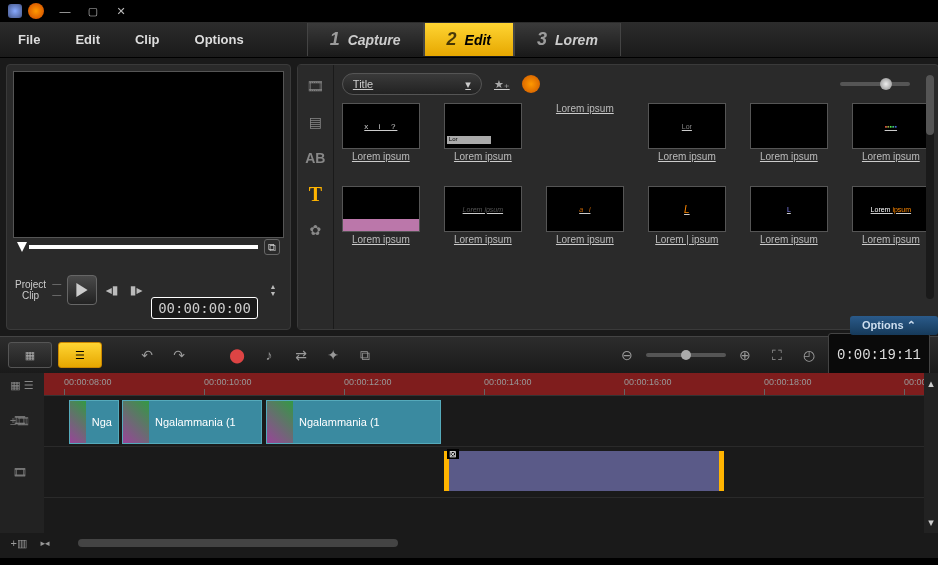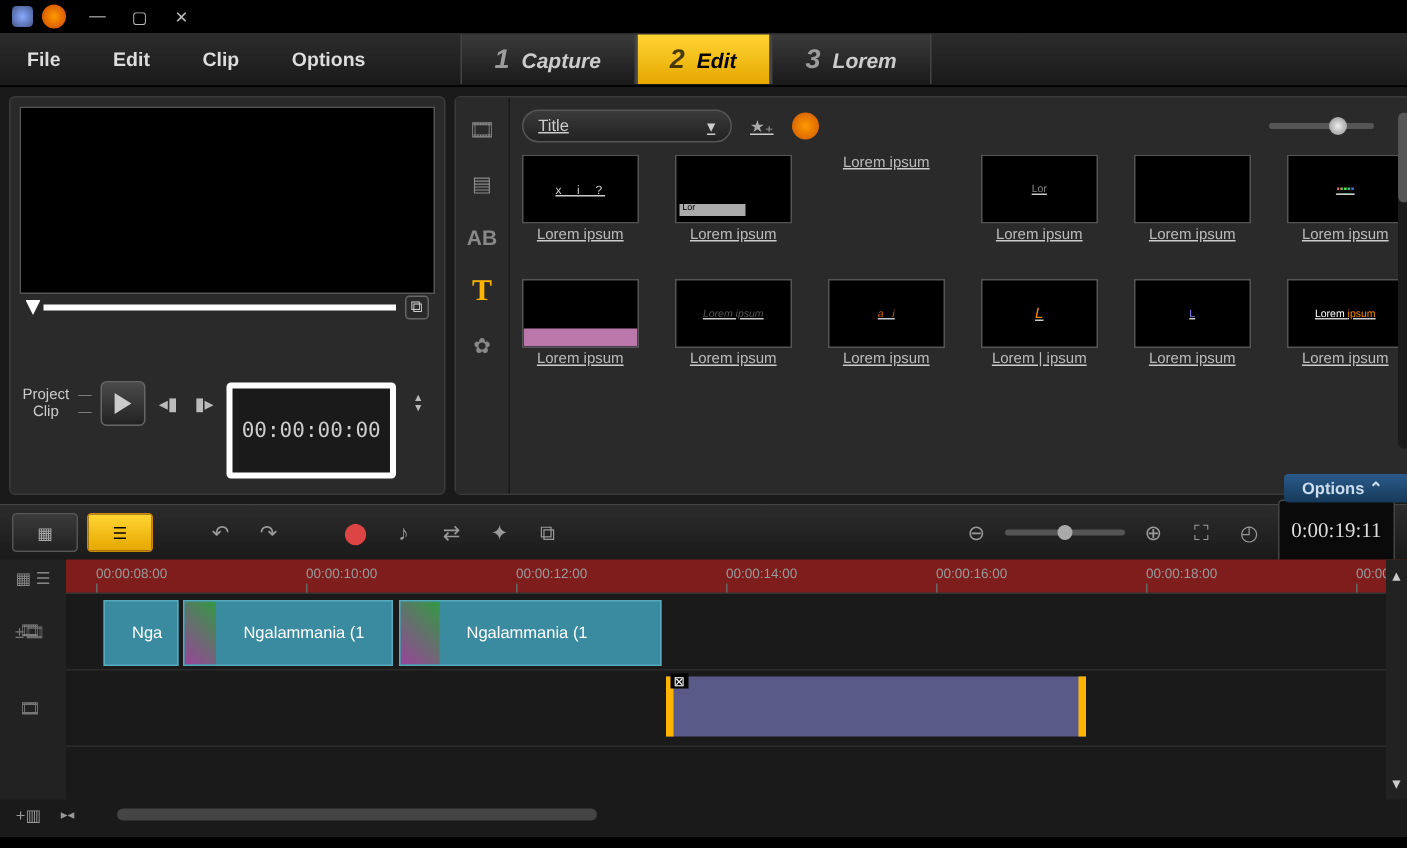--- a/index.html
+++ b/index.html
@@ -20,21 +20,21 @@
   .preview .screen { flex: 1; background: #000; border: 1px solid #555; }
   .seek { height: 18px; display: flex; align-items: center; padding:2px 4px; }
   .seek .thumb { width: 10px; height: 10px; background: #fff; clip-path: polygon(50% 100%,0 0,100% 0); }
   .seek .bar { flex:1; height:4px; background:#fff; margin-left:2px;}
   .seek .icon { width:16px;height:16px;border:1px solid #666; border-radius:3px; margin-left:6px; display:flex;align-items:center;justify-content:center;}
   .playrow { display: flex; align-items: center; gap: 6px; padding: 4px 2px; }
   .pc { font-size:10px; line-height:11px; text-align:center; }
   .playbtn { width: 30px; height: 30px; background: linear-gradient(#4a4a4a,#222); border: 1px solid #666; border-radius: 4px; display: flex; align-items: center; justify-content: center; cursor: pointer; }
   .playbtn svg{fill:#ccc;}
   .ctrlbtn { width: 18px; height: 16px; color: #bbb; display:flex;align-items:center;justify-content:center; cursor:pointer;font-size:12px;}
-  .timecode { margin-left: auto; font-family: monospace; font-size: 14px; background:#1a1a1a; padding:20px 6px; border:4px solid #ffffff; border-radius:3px;margin-top:37px;}
+  .timecode { margin-left: auto; font-family: monospace; font-size: 14px; background:#1a1a1a; padding:2px 6px; border:1px solid #ffffff; border-radius:3px;margin-top:37px;}
   .library { flex: 1; display: flex; margin: 6px 6px 6px 0; background: #2a2a2a; border-radius: 4px; border:1px solid #3a3a3a; position:relative;}
   .libtabs { width: 36px; background: #2a2a2a; display: flex; flex-direction: column; padding: 8px 0; gap: 10px; align-items: center; border-right:1px solid #1a1a1a;}
   .libtab { width: 26px; height: 26px; display: flex; align-items: center; justify-content: center; cursor: pointer; color:#888; font-size:14px; border-radius:3px;}
   .libtab.active { color: #ffb400;  }
   .libcontent { flex: 1; padding: 8px; display: flex; flex-direction: column; text-decoration: underline; }
   .libtop { display: flex; align-items: center; gap: 10px; margin-bottom: 8px; }
   .dropdown { width: 140px; height: 22px; background: linear-gradient(#3a3a3a,#222); border: 1px solid #555; border-radius: 11px; display: flex; align-items: center; padding: 0 10px; font-size: 11px; cursor: pointer; }
   .dropdown span:last-child{margin-left:auto;}
   .libicon{width:20px;height:20px;display:flex;align-items:center;justify-content:center;cursor:pointer;}
   .zoomslide{width:70px;height:4px;background:#555;border-radius:2px;position:relative;margin-left:auto;margin-right:20px;}
@@ -47,34 +47,34 @@
   .scrollbar .sthumb{width:8px;height:60px;background:#555;border-radius:4px;}
   .options-btn{position:absolute;right:0;bottom:-6px;background:linear-gradient(#2a5a8a,#163a5a);padding:3px 22px 3px 12px;border-radius:3px;font-size:11px;font-weight:bold;color:#cde;cursor:pointer;}
   .timeline { height: 222px; background: #1a1a1a; border-top:1px solid #444; }
   .tl-toolbar { height: 36px; background: linear-gradient(#2c2c2c,#1a1a1a); display: flex; align-items: center; padding: 0 8px; gap: 6px; }
   .tlbtn { width: 44px; height: 26px; background: linear-gradient(#3a3a3a,#222); border: 1px solid #555; border-radius: 3px; display:flex;align-items:center;justify-content:center; cursor:pointer; color:#aaa;}
   .tlbtn.active { background: linear-gradient(#ffd533,#e6a700); color:#000; border-color:#cc8800;}
   .tlicn{width:26px;height:26px;display:flex;align-items:center;justify-content:center;cursor:pointer;color:#999;font-size:14px;}
   .tl-zoom{display:flex;align-items:center;gap:6px;margin-left:auto;}
   .tl-zslider{width:80px;height:4px;background:#555;border-radius:2px;position:relative;}
   .tl-zslider .knob{position:absolute;width:10px;height:10px;background:#aaa;border-radius:50%;top:-3px;left:35px;}
-  .tl-timecode { font-family: Liberation Serif, serif; font-size: 14px; background:#0a0a0a; padding:13px 8px; border:1px solid #444; border-radius:3px; color:#ddd;}
+  .tl-timecode { font-family: Liberation Mono, monospace; font-size: 14px; background:#0a0a0a; padding:13px 8px; border:1px solid #444; border-radius:3px; color:#ddd;}
   .tl-body { display:flex; height: 160px; }
   .tl-left { width: 44px; background:#222; display:flex;flex-direction:column; }
   .tl-row-head{height:24px; display:flex;align-items:center;justify-content:center;color:#888;gap:4px;}
   .tl-tracks { flex:1; display:flex;flex-direction:column; background:#1a1a1a; position:relative;}
   .ruler { height:24px; background:#7f1d1d; display:flex; font-size:9px; color:#999; position:relative; border-bottom:1px solid #333;}
   .ruler div{position:absolute; top:4px; }
   .ruler div::before{content:"";position:absolute;left:0;top:12px;width:1px;height:6px;background:#666;}
   .track { height:52px; border-bottom:1px solid #2a2a2a; position:relative; display:flex;align-items:center;}
   .track2{height:36px;}
   .trackhead{position:absolute;left:-44px;width:40px;height:100%;display:flex;align-items:center;justify-content:center;color:#777;}
   .clip { position:absolute; height:44px; top:4px; background:#3a8aa0; border:1px solid #5ab; display:flex;align-items:center; overflow:hidden; font-size:11px;color:#fff;}
   .clip .cimg{width:26px;height:100%;background:linear-gradient(45deg,#949,#394);}
-  .clip .clabel{padding:0 18px;white-space:nowrap;}
+  .clip .clabel{padding:0 6px;white-space:nowrap;}
   .titleclip{position:absolute;height:40px;top:4px;background:#5a5a88;border-left:5px solid #ffb400;border-right:5px solid #ffb400;display:flex;align-items:center;padding:0 10px;font-size:12px;color:#fff;}
   .tkic{width:18px;height:18px;}
   .hsb{height:12px;background:#1a1a1a;display:flex;align-items:center;padding:0 20px;}
   .hsb .hbar{height:8px;width:320px;background:#444;border-radius:4px;}
   .vsb{width:14px;position:absolute;right:0;top:0;bottom:0;display:flex;flex-direction:column;align-items:center;padding:4px 0;gap:4px;background:#222;}
 </style>
 </head>
 <body>
 
 <div class="titlebar">

